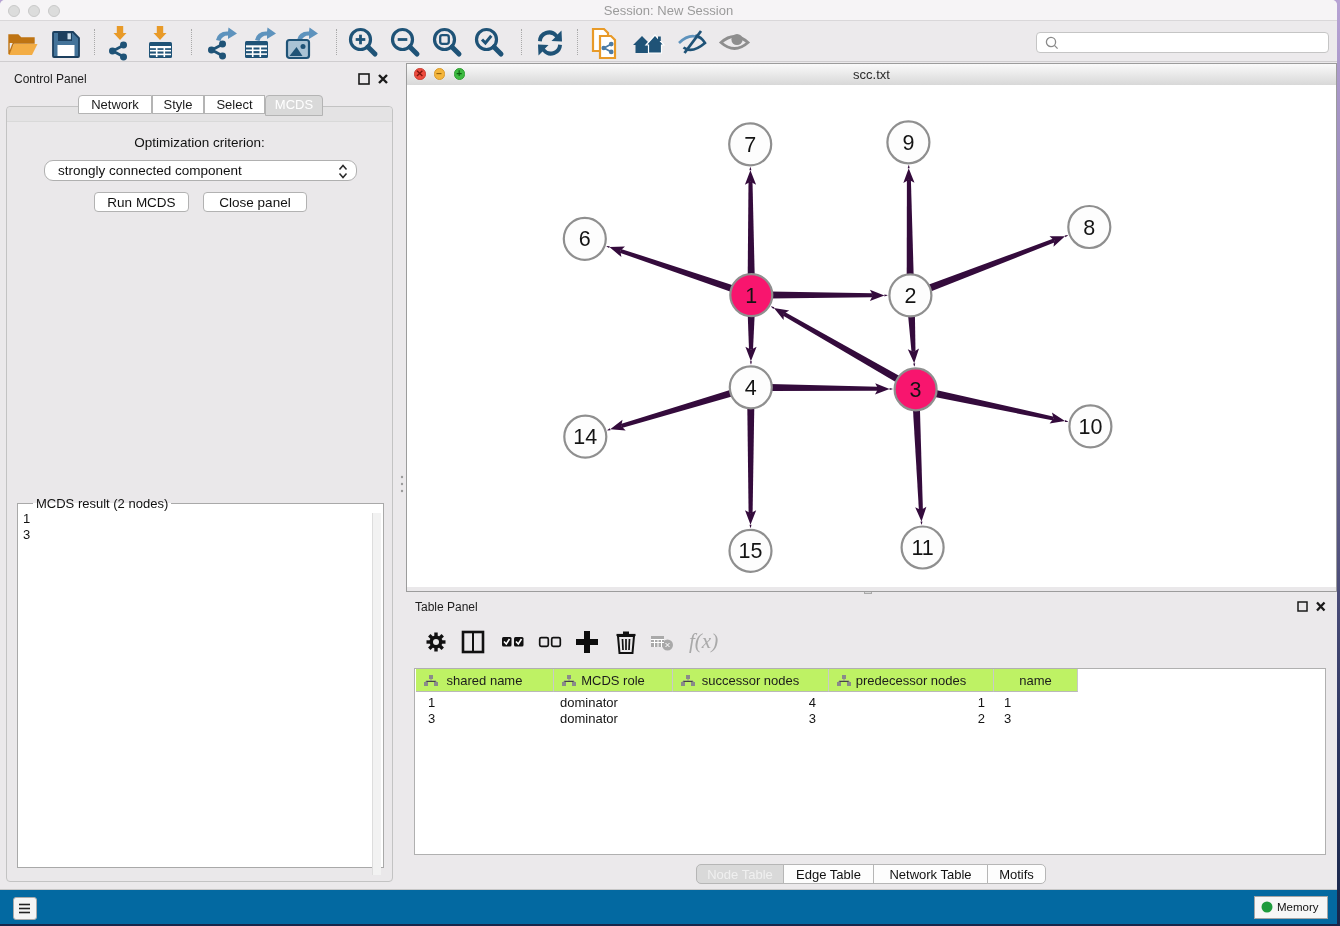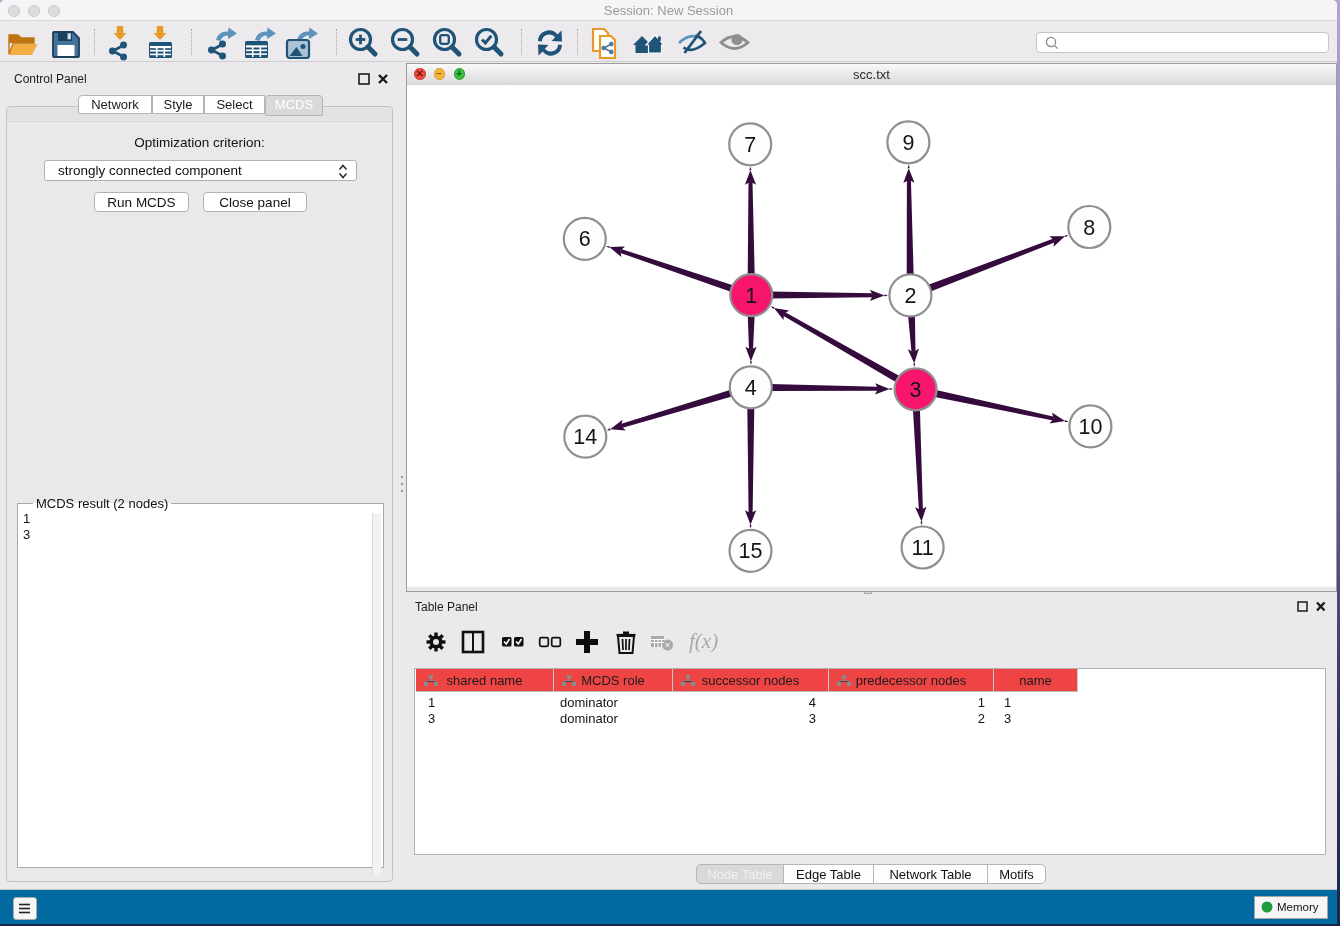--- a/index.html
+++ b/index.html
@@ -22,21 +22,21 @@
 .seltab{background:#d9d9d9;color:#fff;border-radius:4px 4px 0 0}
 .btn{background:#fff;border:1px solid #b2b2b2;border-radius:4px;font-size:13.5px;color:#111;text-align:center}
 
 #scc{left:406px;top:62.5px;width:931px;height:529px;border:1px solid #9c9c9c;background:#fff}
 #scctb{left:0;top:0;width:100%;height:22px;background:linear-gradient(#fafafa,#d8d8d8);border-bottom:1px solid #acacac}
 .light{width:11.5px;height:11.5px;border-radius:50%;top:4.5px;text-align:center;font-size:10px;font-weight:bold;line-height:10.5px}
 #canvas{left:0;top:21.5px;width:929px;height:502px;background:#fff;overflow:hidden}
 
 #tp{left:406px;top:595px;width:931px;height:293px}
 #tbl{left:8px;top:73px;width:912px;height:187px;background:#fff;border:1px solid #b0b0b0}
-.hcell{position:absolute;top:0;height:23px;background:#ef4444;border-right:1px solid #c9c9c9;border-bottom:1px solid #b9b9b9;font-size:13px;color:#1c1c1c;text-align:center;line-height:23px}
+.hcell{position:absolute;top:0;height:23px;background:#bef264;border-right:1px solid #c9c9c9;border-bottom:1px solid #b9b9b9;font-size:13px;color:#1c1c1c;text-align:center;line-height:23px}
 .btab{position:absolute;top:0;height:20px;border:1px solid #b6b6b6;background:#fdfdfd;font-size:13px;font-weight:normal;color:#111;text-align:center;line-height:19px;border-radius:4px}
 #statusbar{left:0;top:889px;width:100%;height:35px;background:#0369a1;border-top:1px solid #c7c7c7}
 .cell{position:absolute;font-size:13px;color:#141414}
 </style></head><body>
 <div id="win">
  <div class="abs" id="titlebar">
   <div class="abs tl" style="left:8px"></div>
       <div class="abs tl" style="left:27.5px"></div>
       <div class="abs tl" style="left:47.5px"></div>
   <div class="abs" id="title">Session: New Session</div>
@@ -176,21 +176,21 @@
       </svg>
   <div class="abs tabs">
    <div class="tab" style="left:78px;width:74px;border-radius:4px 0 0 0">Network</div>
    <div class="tab" style="left:152px;width:52px">Style</div>
    <div class="tab" style="left:204px;width:61px">Select</div>
    <div class="tab seltab" style="left:265px;width:58px;height:21px">MCDS</div>
   </div>
   <div class="abs" id="cpinner">
    <div class="abs" style="left:0;top:0;width:100%;height:15px;background:#e4e3e4;border-bottom:1px solid #d9d9d9;border-radius:4px 4px 0 0"></div>
    <div class="abs" style="width:100%;top:28px;text-align:center;font-size:13.5px;color:#111">Optimization criterion:</div>
-   <div class="abs" style="left:37px;top:53px;width:313px;height:21px;background:#fff;border:1px solid #b0b0b0;border-radius:3px;font-size:13.5px;color:#111;line-height:20px;padding-left:13px">strongly connected component
+   <div class="abs" style="left:37px;top:53px;width:313px;height:21px;background:#fff;border:1px solid #b0b0b0;border-radius:9px;font-size:13.5px;color:#111;line-height:20px;padding-left:13px">strongly connected component
      <svg width="10" height="15" style="position:absolute;right:8px;top:3px">
             <path d="M1.5 5.5 L5 1.5 L8.5 5.5" fill="none" stroke="#2a2a2a" stroke-width="1.5"></path>
             <path d="M1.5 9.5 L5 13.5 L8.5 9.5" fill="none" stroke="#2a2a2a" stroke-width="1.5"></path>
           </svg>
    </div>
    <div class="abs btn" style="left:87px;top:85px;width:95px;height:20px;line-height:19px">Run MCDS</div>
    <div class="abs btn" style="left:196px;top:85px;width:104px;height:20px;line-height:19px">Close panel</div>
    <fieldset class="abs" style="left:10px;top:389px;width:367px;height:372px;border:1px solid #a9a9a9;background:#fff">
      <legend style="font-size:13px;color:#111;margin-left:15px;padding:0 3px">MCDS result (2 nodes)</legend>
      <div style="font-size:13px;color:#111;padding:0 0 0 5px;line-height:16px">1<br>3</div>

